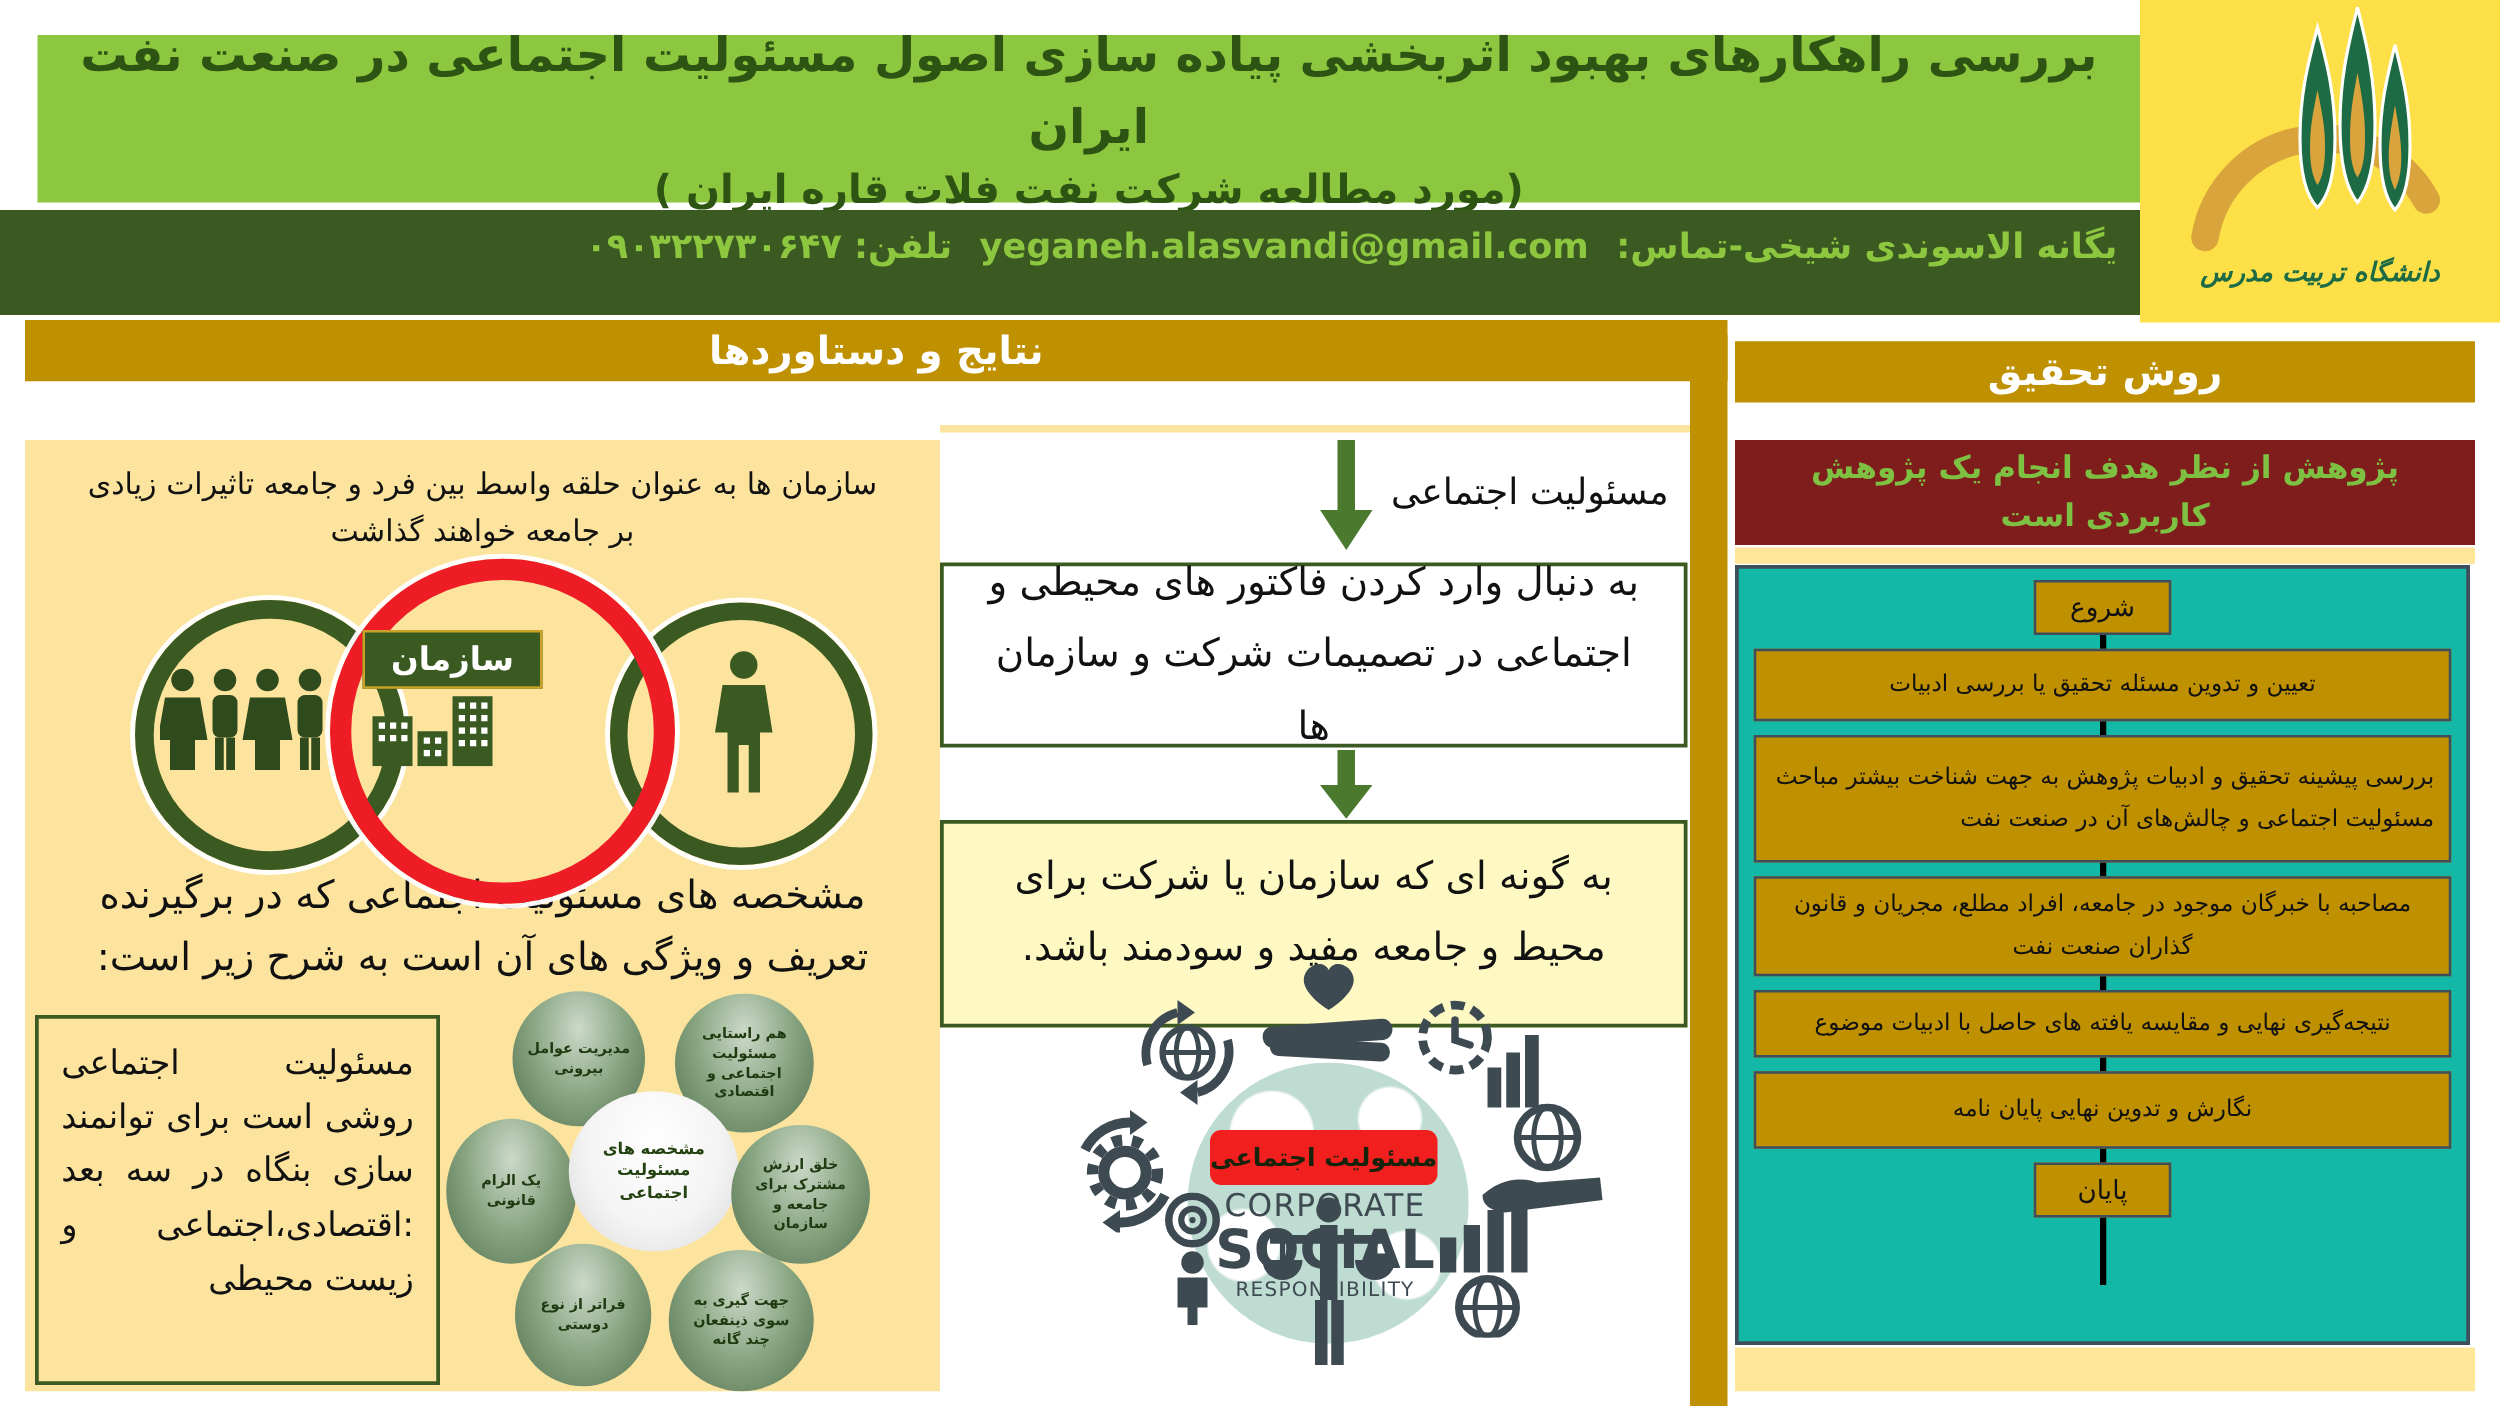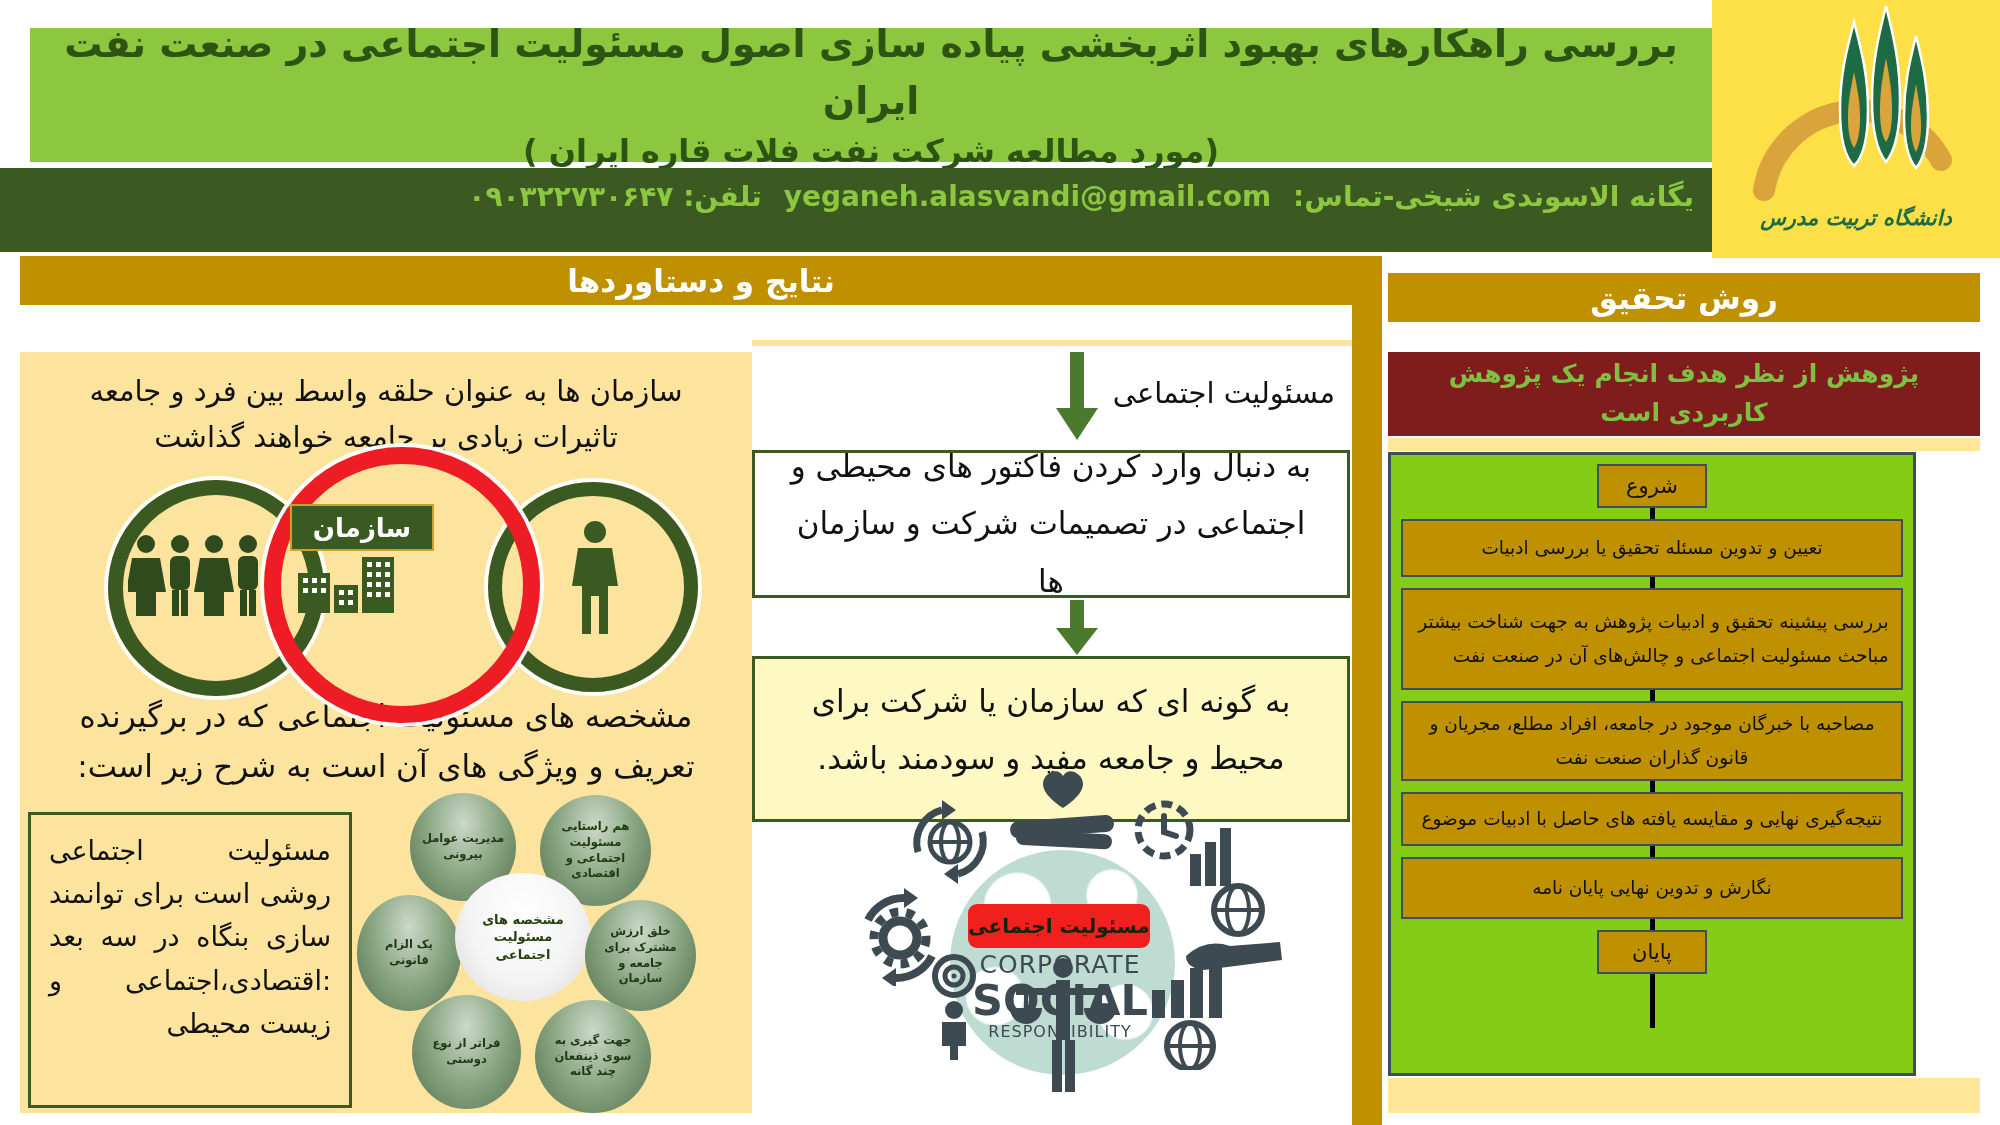--- a/index.html
+++ b/index.html
@@ -28,21 +28,21 @@
     display:flex; align-items:center; justify-content:center; }
   .method-header { position:absolute; left:1388px; top:273px; width:592px; height:49px;
     background:#bf9000; color:#ffffff; font-size:31px; font-weight:900; direction:rtl;
     display:flex; align-items:center; justify-content:center; }
   .gold-divider { position:absolute; left:1352px; top:268px; width:30px; height:857px; background:#bf9000; }
 
   
   .left-panel { position:absolute; left:20px; top:352px; width:732px; height:761px;
     background:#fce49e; direction:rtl; }
   .lp-para1 { position:absolute; top:16px; left:5%; width:90%; text-align:center;
-    color:#111; font-size:29px; line-height:1.6; }
+    color:#111; font-size:24px; line-height:1.6; }
   .ring { position:absolute; border-radius:50%; box-shadow:0 0 0 4px rgba(255,255,255,.95); }
   .ring-left  { left:88px;  top:128px; width:216px; height:216px; border:15px solid #3b5a21; z-index:1; }
   .ring-red   { left:244px; top:95px;  width:276px; height:276px; border:17px solid #ee1c25; z-index:2; }
   .ring-right { left:468px; top:130px; width:210px; height:210px; border:14px solid #3b5a21; z-index:1; }
   .org-box { position:absolute; left:270px; top:152px; width:144px; height:47px; z-index:3;
     background:#3b5a21; border:2px solid #c9a227; color:#ffffff; font-size:26px; font-weight:900;
     display:flex; align-items:center; justify-content:center; }
   .buildings { position:absolute; left:276px; top:201px; z-index:3; }
   .people-group { position:absolute; left:108px; top:182px; z-index:2; }
   .single-person { position:absolute; left:544px; top:168px; z-index:2; }
@@ -95,22 +95,22 @@
   .csr-line1 { font-size:25px; letter-spacing:1px; }
   .csr-line2 { font-size:43px; font-weight:bold; line-height:1.0; }
   .csr-line3 { font-size:16px; letter-spacing:1px; }
   .csr-icon { position:absolute; color:#3e4a52; }
 
   
   .method-intro { position:absolute; left:1388px; top:352px; width:592px; height:84px;
     background:#7f1d1d; color:#7ec142; font-weight:bold; font-size:25px; line-height:1.55;
     display:flex; align-items:center; justify-content:center; text-align:center; direction:rtl; padding:0 14px; }
   .wheat-strip-top { position:absolute; left:1388px; top:438px; width:592px; height:13px; background:#ffe699; }
-  .method-panel { position:absolute; left:1388px; top:452px; width:528px; height:624px;
-    background:#84cc16; border:3px solid #3f4e5c; display:flex; flex-direction:column; align-items:center; }
+  .method-panel { position:absolute; left:1388px; top:452px; width:588px; height:624px;
+    background:#14b8a6; border:3px solid #3f4e5c; display:flex; flex-direction:column; align-items:center; }
   .method-line { position:absolute; left:50%; top:40px; bottom:45px; width:5px; margin-left:-2px;
     background:#000000; }
   .node { background:#bf9000; border:2px solid #3f4e5c; color:#111; direction:rtl;
     display:flex; align-items:center; justify-content:center; text-align:center; z-index:1; position:relative; }
   .node-terminal { width:110px; height:44px; font-size:21px; }
   .node-start { margin-top:9px; }
   .node-step { width:96%; font-size:18.5px; line-height:1.85; margin-top:11px; padding:4px 12px; }
   .s1 { min-height:58px; } .s2 { min-height:102px;text-align:right; } .s3 { min-height:78px; }
   .s4 { min-height:78px; } .s5 { min-height:54px; } .s6 { min-height:62px; }
   .node-end { margin-top:11px; }

